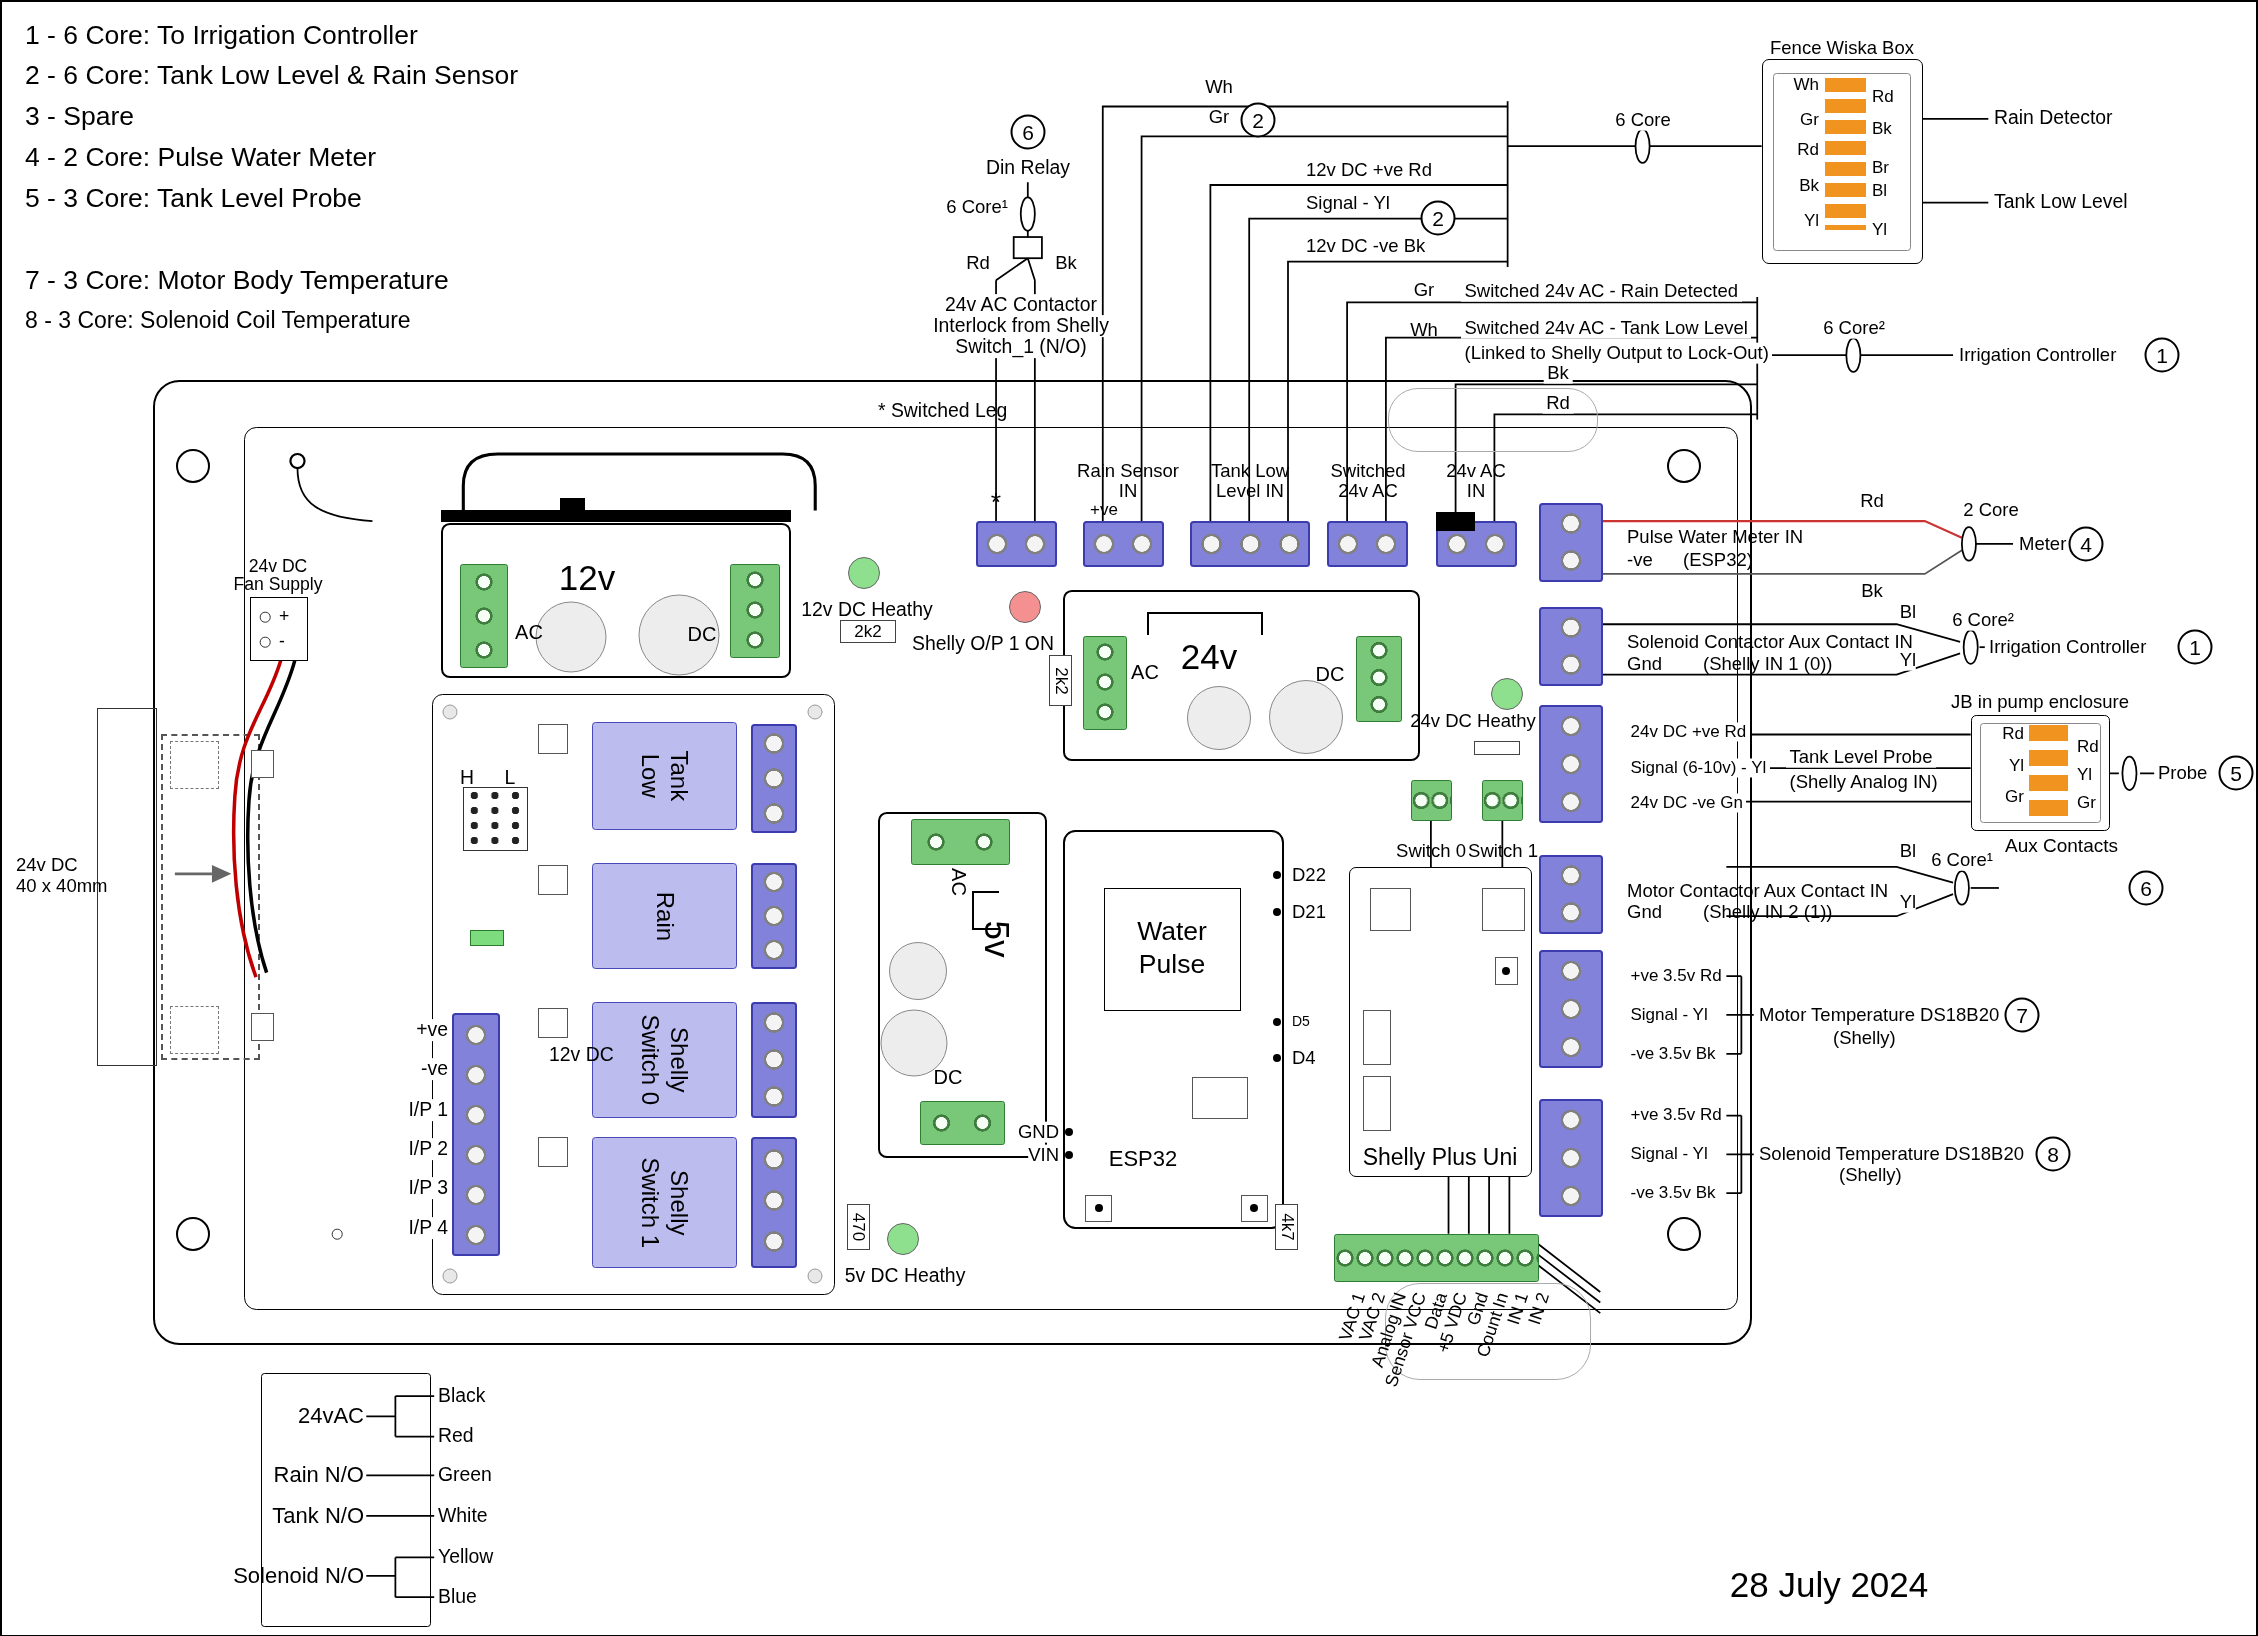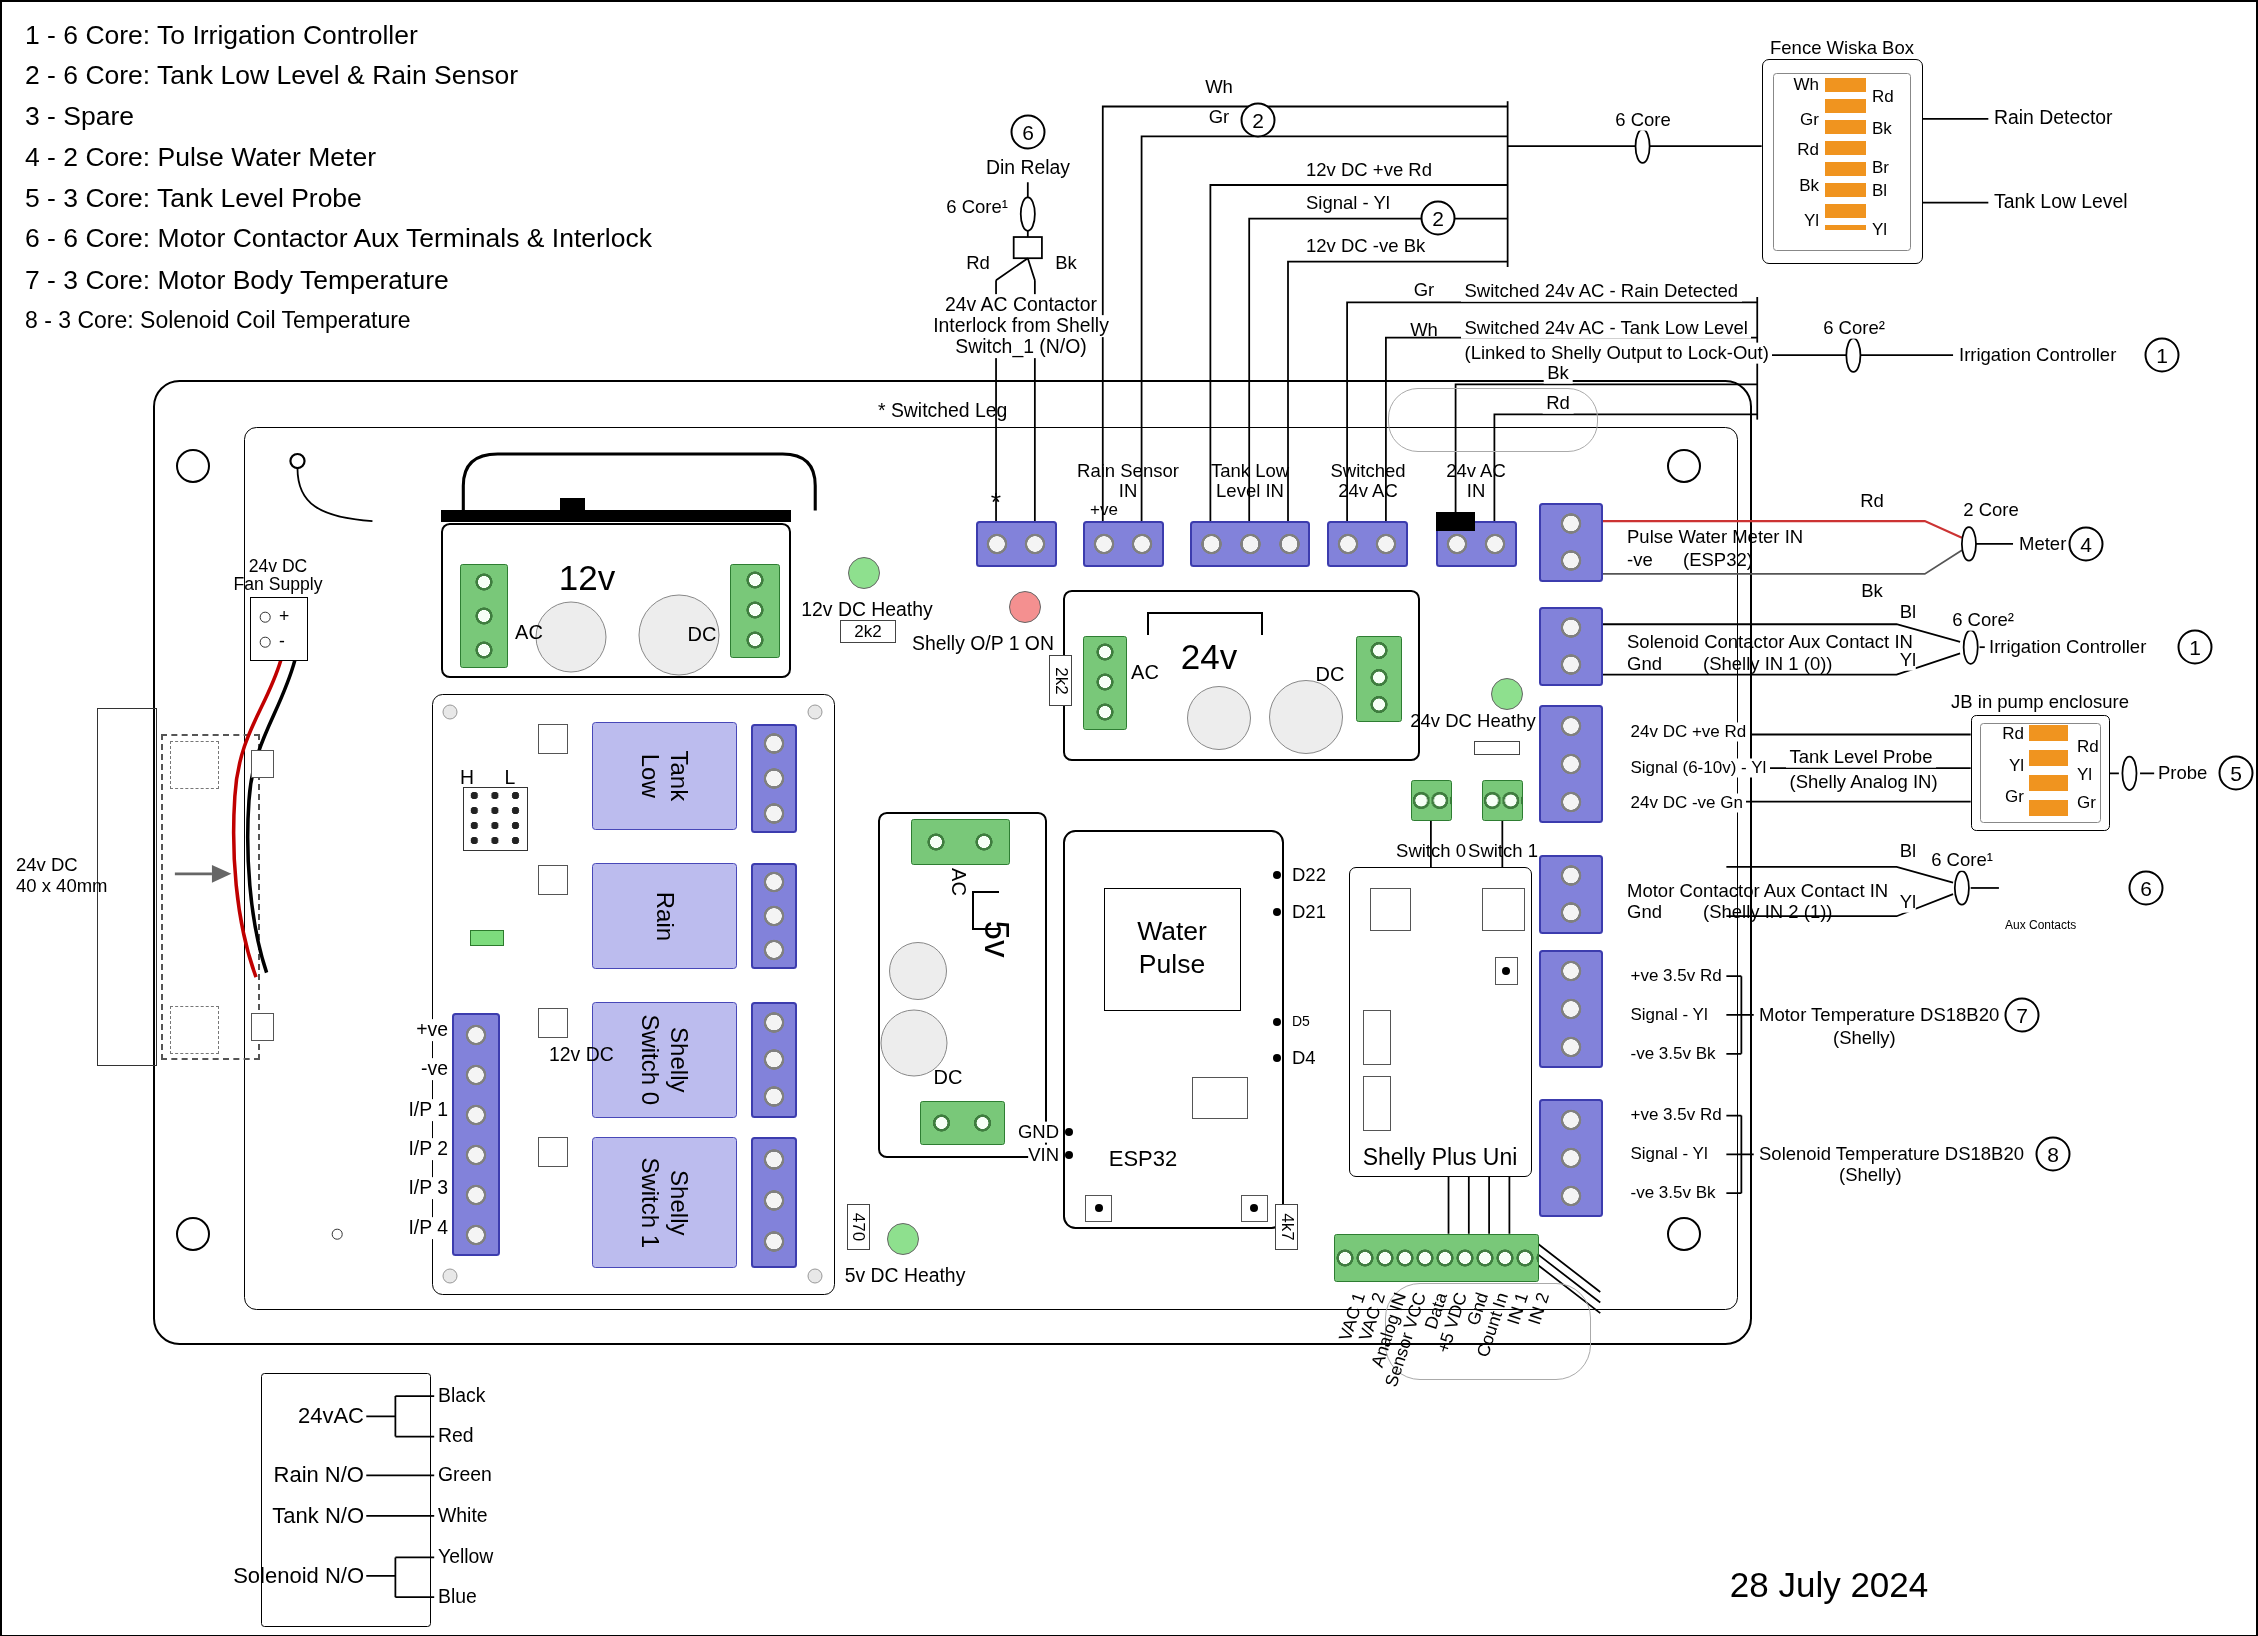--- a/index.html
+++ b/index.html
@@ -139,21 +139,20 @@
   </svg>
 
   <div class="abs" style="left:1386px;top:386px;width:210px;height:64px;border:1.8px solid #aaa;border-radius:30px;z-index:1"></div>
   <div class="abs" style="left:1383px;top:1281px;width:206px;height:97px;border:1.8px solid #aaa;border-radius:35px;z-index:1"></div>
 
   <div class="lb" style="left:23px;top:34px;font-size:26.5px">1 - 6 Core: To Irrigation Controller</div>
   <div class="lb" style="left:23px;top:74px;font-size:26.5px">2 - 6 Core: Tank Low Level &amp; Rain Sensor</div>
   <div class="lb" style="left:23px;top:115px;font-size:26.5px">3 - Spare</div>
   <div class="lb" style="left:23px;top:156px;font-size:26.5px">4 - 2 Core: Pulse Water Meter</div>
   <div class="lb" style="left:23px;top:197px;font-size:26.5px">5 - 3 Core: Tank Level Probe</div>
-  <div class="lb" style="left:23px;top:237px;font-size:26.5px">6 - 6 Core: Motor Contactor Aux Terminals &amp; Interlock</div>
   <div class="lb" style="left:23px;top:279px;font-size:26.5px">7 - 3 Core: Motor Body Temperature</div>
   <div class="lb" style="left:23px;top:319px;font-size:23px">8 - 3 Core: Solenoid Coil Temperature</div>
 
   <div class="ref" style="left:1026px;top:130px">6</div>
   <div class="lb c" style="left:1026px;top:166px">Din Relay</div>
   <div class="lb r" style="left:1006px;top:205px;font-size:18.5px">6 Core¹</div>
   <div class="lb c" style="left:976px;top:261px;font-size:18.5px;background:#fff">Rd</div>
   <div class="lb c" style="left:1064px;top:261px;font-size:18.5px;background:#fff">Bk</div>
 
   <div class="lb c" style="left:1217px;top:85px;font-size:18.5px">Wh</div>
@@ -309,21 +308,21 @@
   <div class="lb" style="left:2075px;top:801px;font-size:17px">Gr</div>
   <div class="lb" style="left:2156px;top:771px;font-size:18.5px">Probe</div>
   <div class="ref" style="left:2234px;top:771px">5</div>
 
   <div class="lb" style="left:1625px;top:889px;font-size:18.5px">Motor Contactor Aux Contact IN</div>
   <div class="lb" style="left:1625px;top:910px;font-size:18.5px">Gnd</div>
   <div class="lb" style="left:1701px;top:910px;font-size:18.5px">(Shelly IN 2 (1))</div>
   <div class="lb c" style="left:1906px;top:849px;font-size:18.5px">Bl</div>
   <div class="lb c" style="left:1906px;top:900px;font-size:18.5px;background:#fff">Yl</div>
   <div class="lb c bg" style="left:1960px;top:858px;font-size:18.5px">6 Core¹</div>
-  <div class="lb" style="left:2003px;top:924px;font-size:12px">Aux Contacts</div>
+  <div class="lb" style="left:2003px;top:844px;font-size:19px">Aux Contacts</div>
   <div class="ref" style="left:2144px;top:886px">6</div>
 
   <div class="lb bg" style="left:1625px;top:974px;font-size:17px">+ve 3.5v  Rd</div>
   <div class="lb bg" style="left:1625px;top:1013px;font-size:17px">Signal - Yl</div>
   <div class="lb bg" style="left:1625px;top:1052px;font-size:17px">-ve 3.5v Bk</div>
   <div class="lb" style="left:1757px;top:1013px;font-size:18.5px">Motor Temperature DS18B20</div>
   <div class="lb" style="left:1831px;top:1036px;font-size:18.5px">(Shelly)</div>
   <div class="ref" style="left:2020px;top:1013px">7</div>
 
   <div class="lb bg" style="left:1625px;top:1113px;font-size:17px">+ve 3.5v Rd</div>

